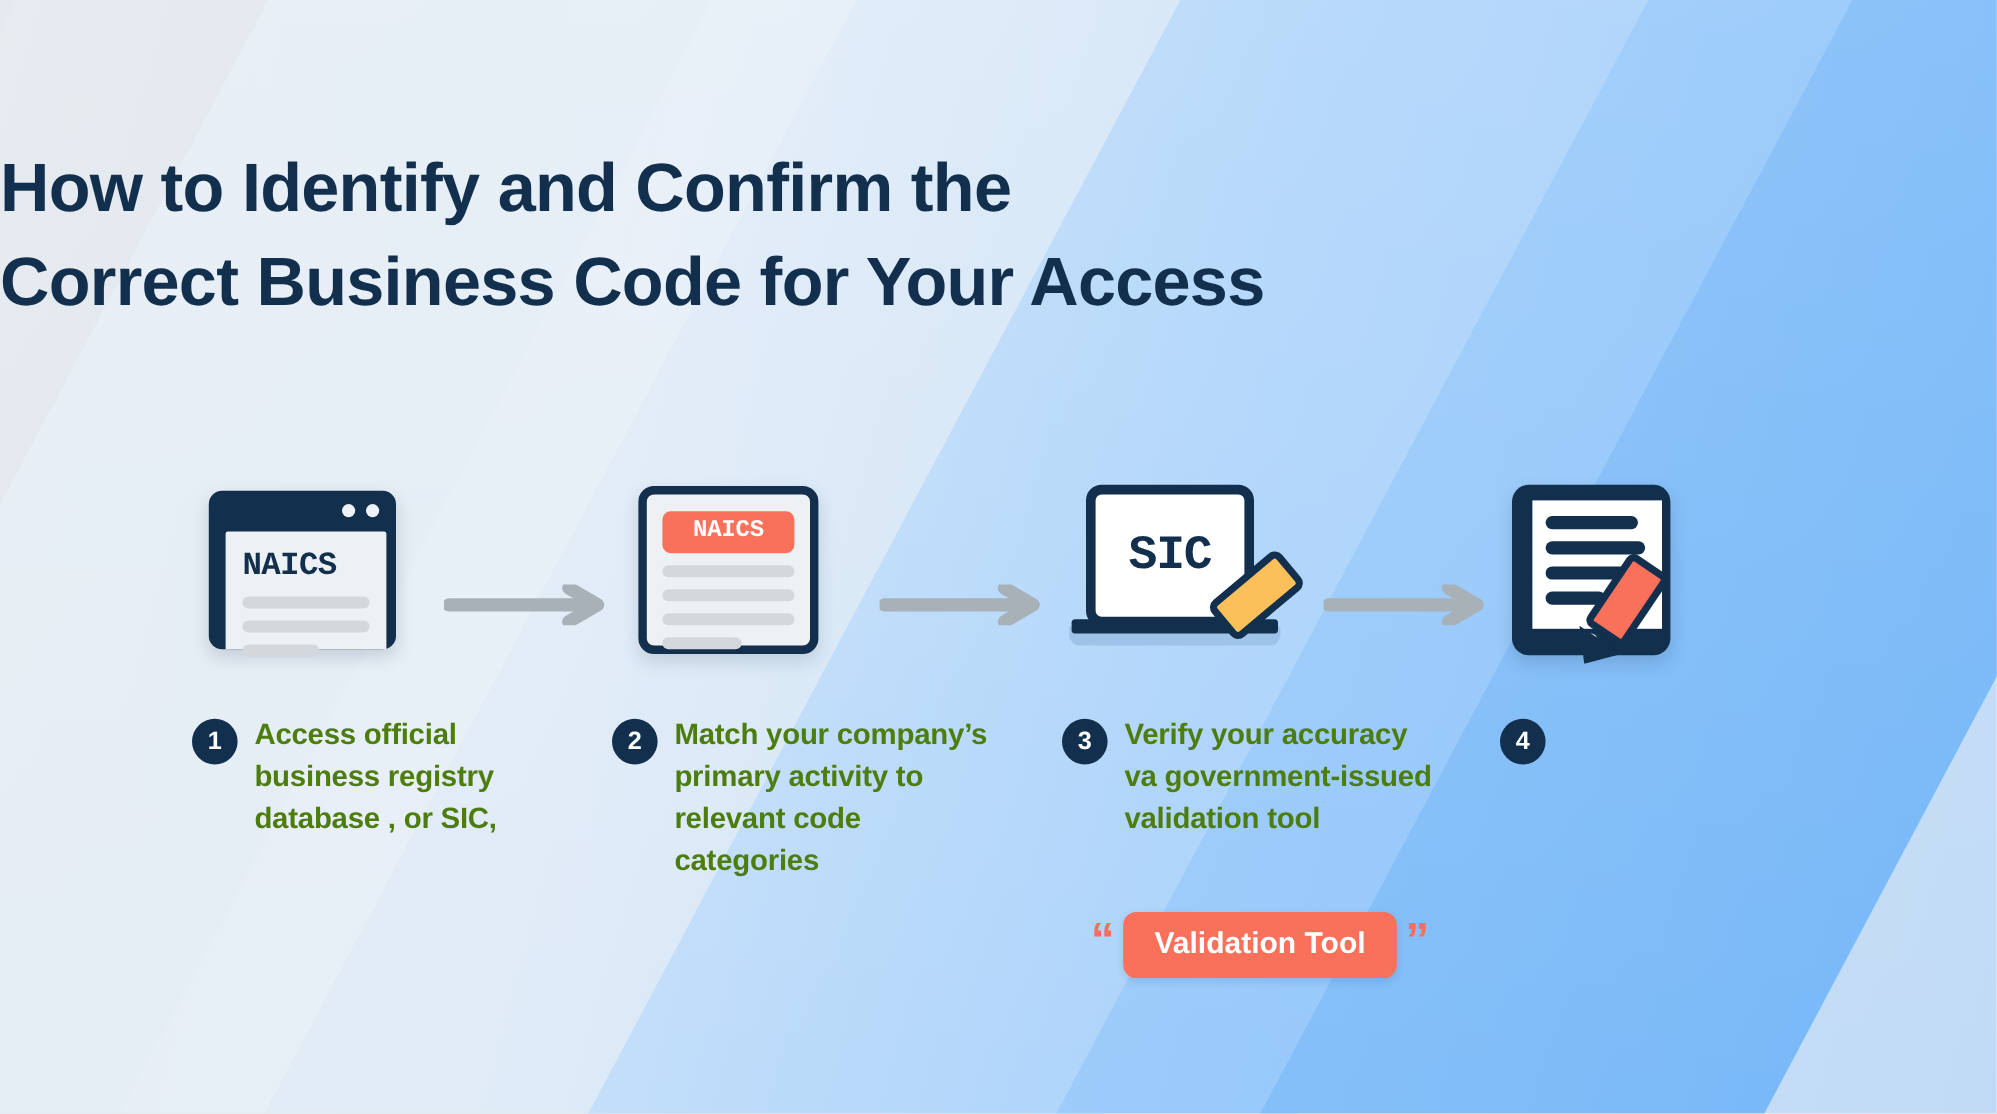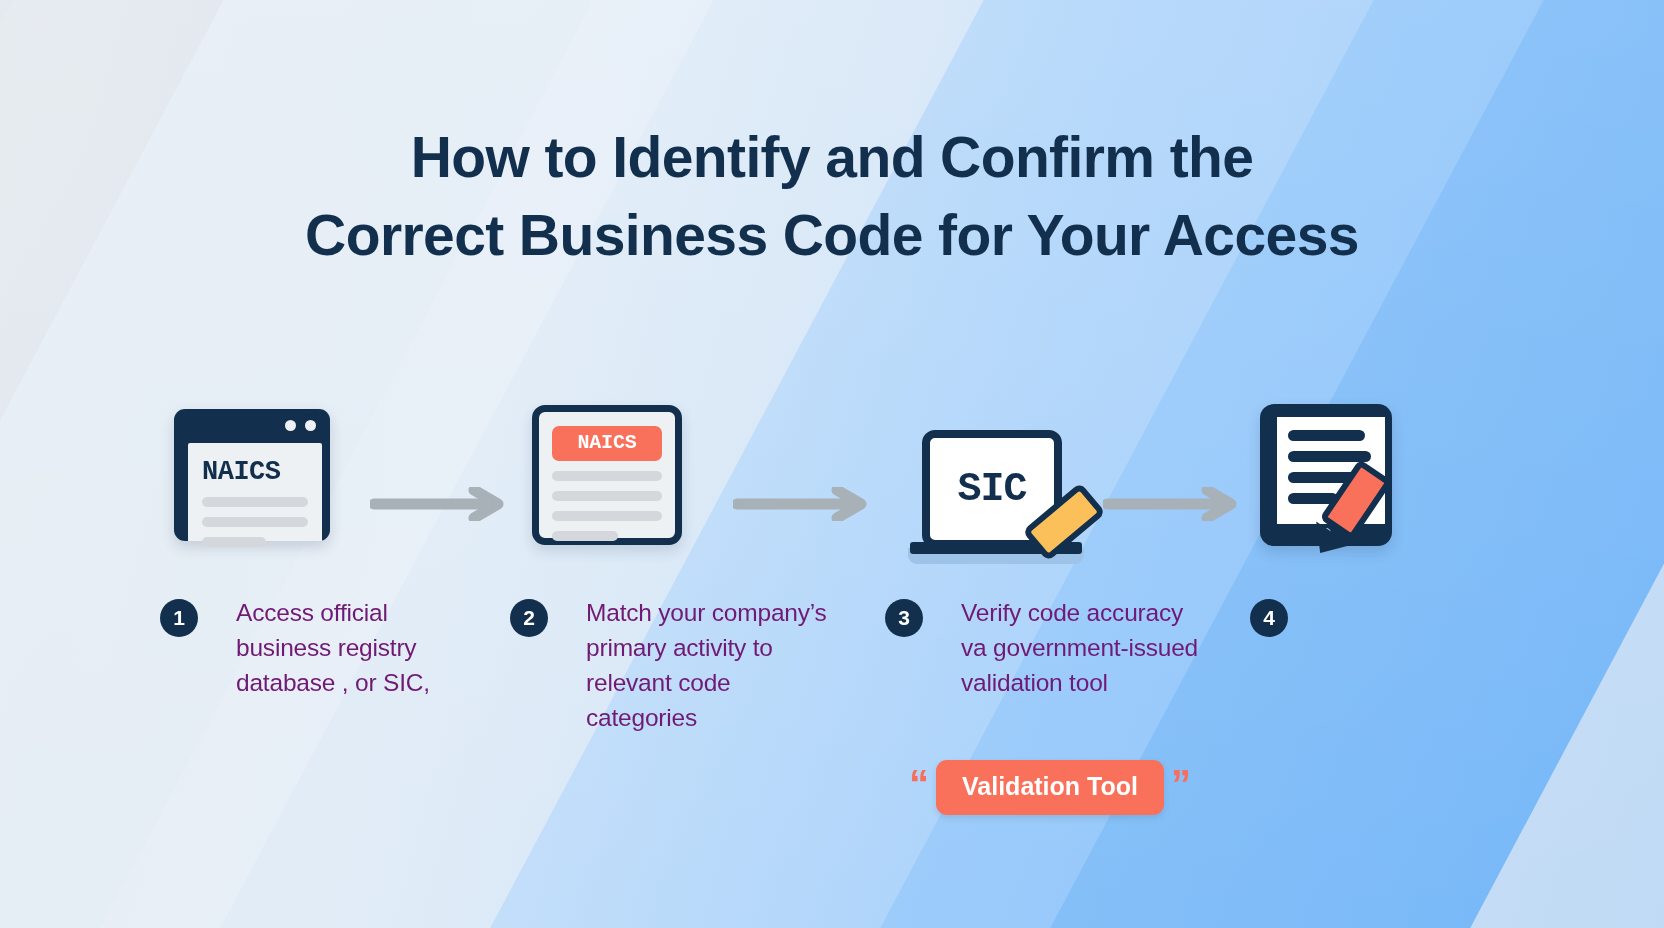--- a/index.html
+++ b/index.html
@@ -43,21 +43,21 @@
   }
   .wash2 {
     position:absolute; inset:0;
     background:linear-gradient(180deg, rgba(255,255,255,0.10), rgba(255,255,255,0));
   }
 
   
   .title-wrap {
     position:absolute;
     top:118px; left:0; width:1664px;
-    text-align:center;
+    text-align:left;
     z-index:5;
   }
   .title-line {
     color:#12304e;
     font-weight:bold;
     font-size:57px;
     line-height:78px;
     letter-spacing:-0.6px;
   }
 
@@ -110,23 +110,23 @@
     left:0; top:4px;
     width:38px; height:38px;
     border-radius:50%;
     background:#12304e;
     color:#ffffff;
     font-weight:bold;
     font-size:21px;
     display:flex; align-items:center; justify-content:center;
   }
   .desc {
-    margin-left:76px;
-    color:#701a75;
-    font-weight:normal;
+    margin-left:52px;
+    color:#4d7c0f;
+    font-weight:bold;
     font-size:24.5px;
     line-height:35px;
     letter-spacing:-0.2px;
   }
 
   
   .badge-wrap {
     position:absolute;
     top:760px; left:885px;
     width:330px;
@@ -200,21 +200,21 @@
     font-weight:bold;
     font-size:20px;
     line-height:20px;
     text-align:center;
     padding:7px 0 8px;
     border-radius:7px;
     letter-spacing:-0.2px;
   }
 
   
-  .laptop { position:absolute; left:23px; top:4px; width:190px; height:145px;margin-top:26px; }
+  .laptop { position:absolute; left:6px; top:4px; width:190px; height:145px; }
   .screen {
     position:absolute;
     left:14px; top:0;
     width:140px; height:118px;
     background:#ffffff;
     border:8px solid #12304e;
     border-radius:13px;
     display:flex; align-items:center; justify-content:center;
   }
   .sic {
@@ -405,21 +405,21 @@
   <div class="step-text t1">
     <div class="numcircle">1</div>
     <div class="desc">Access official business registry database , or SIC,</div>
   </div>
   <div class="step-text t2">
     <div class="numcircle">2</div>
     <div class="desc">Match your company’s primary activity to relevant code categories</div>
   </div>
   <div class="step-text t3">
     <div class="numcircle">3</div>
-    <div class="desc">Verify code accuracy va government-issued validation tool</div>
+    <div class="desc">Verify your accuracy va government-issued validation tool</div>
   </div>
   <div class="step-text t4">
     <div class="numcircle">4</div>
   </div>
 
   <div class="badge-wrap">
     <div class="quote">“</div>
     <div class="badge">Validation Tool</div>
     <div class="quote">”</div>
   </div>

